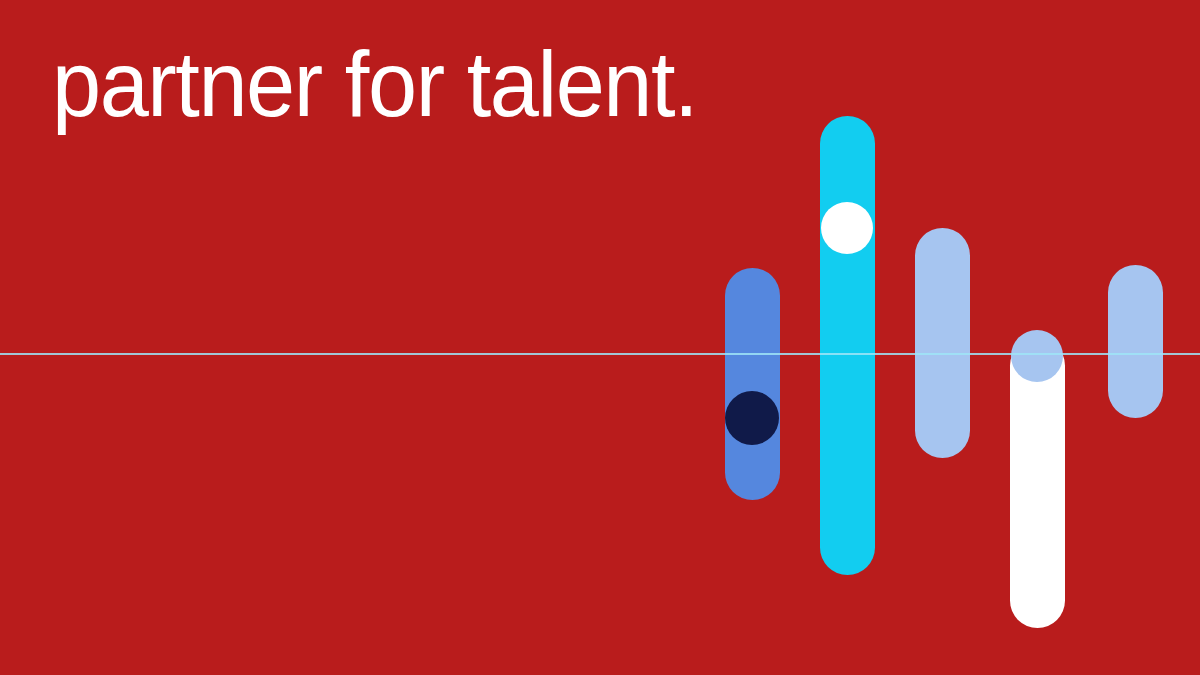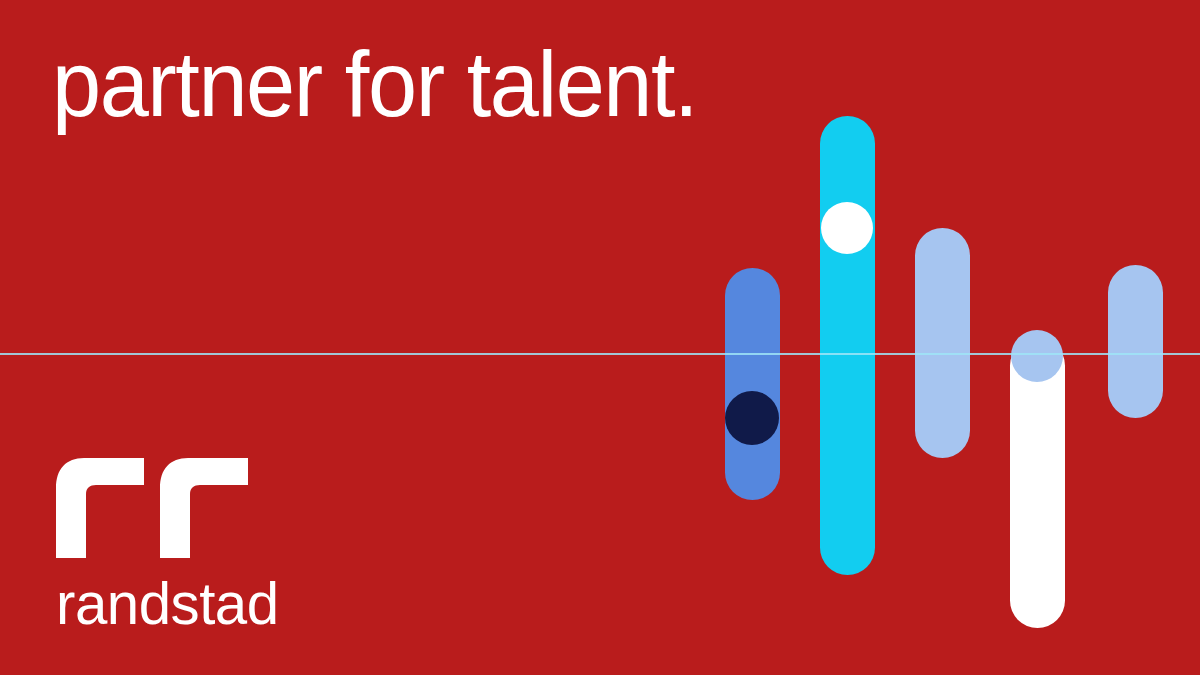--- a/index.html
+++ b/index.html
@@ -99,23 +99,14 @@
       <div class="bar" style="left: 915px; top: 228px; width: 55px; height: 230px; background: rgb(166, 197, 240); border-radius: 27.5px;"></div>
       <div class="bar" style="left: 1010px; top: 338px; width: 55px; height: 290px; background: rgb(255, 255, 255); border-radius: 27.5px;"></div>
       <div class="bar" style="left: 1108px; top: 265px; width: 55px; height: 153px; background: rgb(166, 197, 240); border-radius: 27.5px;"></div>
       <div class="dot" style="left: 725px; top: 391px; width: 54px; height: 54px; background: rgb(16, 26, 73);"></div>
       <div class="dot" style="left: 821px; top: 202px; width: 52px; height: 52px; background: rgb(255, 255, 255);"></div>
       <div class="dot" style="left: 1011px; top: 330px; width: 52px; height: 52px; background: rgb(166, 197, 240);"></div>
     </div>
 
   <div id="midline" style="top: 353px; background: rgb(159, 228, 247);"></div>
 
-  <div id="logo-block">
-    <svg id="logo-mark" viewBox="0 0 192 100" aria-hidden="true">
-
-      <path fill="#ffffff" d="M0 0 H60 C78 0 88 11 88 30 V100 H58 V36 C58 30 54 27 48 27 H0 Z" transform="translate(0,0) scale(-1,1) translate(-88,0)"></path>
-
-      <path fill="#ffffff" d="M104 100 V30 C104 11 114 0 132 0 H192 V27 H144 C138 27 134 30 134 36 V100 Z"></path>
-    </svg>
-    <div id="wordmark">randstad</div>
-  </div>
 
 </div>
 
 </body></html>

